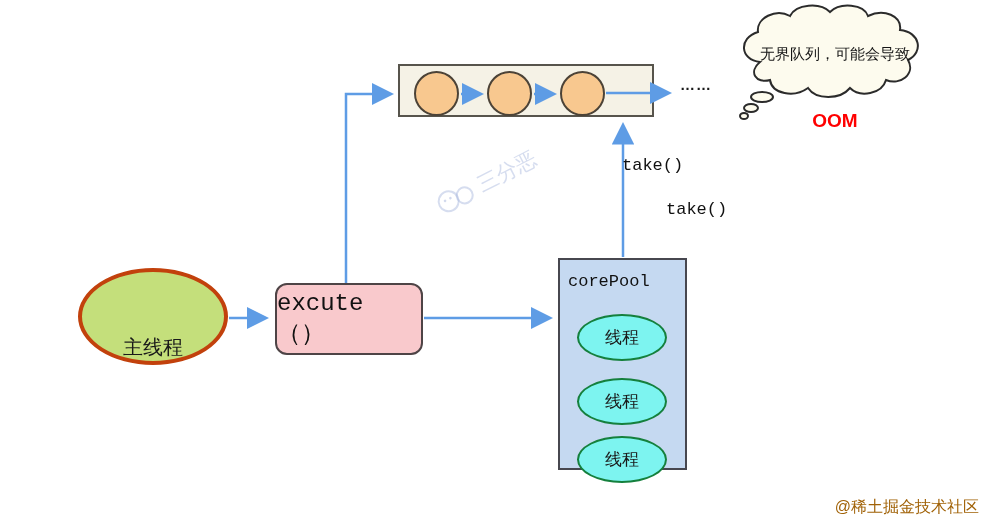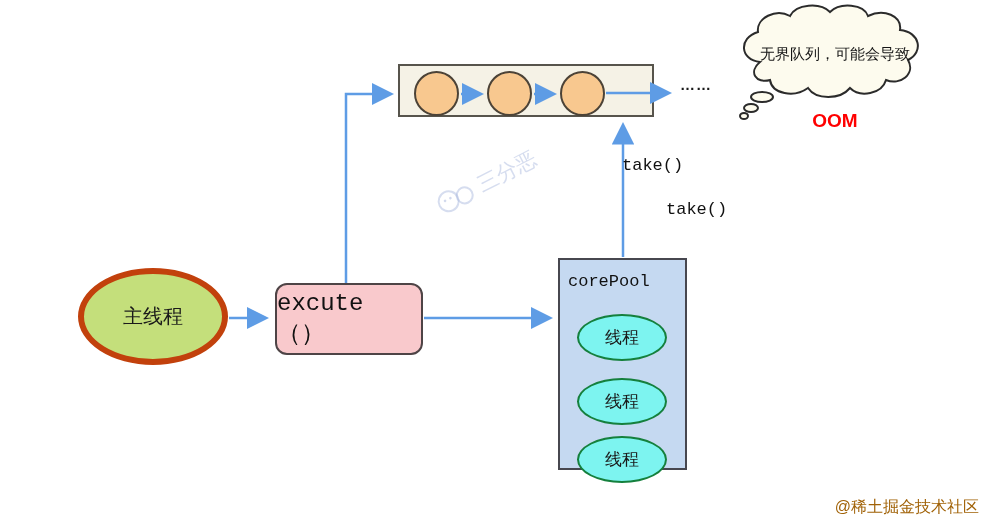--- a/index.html
+++ b/index.html
@@ -27,22 +27,22 @@
   #cloud-oom{left:740px;top:63px;width:190px;text-align:center;font-weight:bold;
     font-size:19px;color:#ff0000;font-family:"Liberation Sans",sans-serif;margin-top:47px;}
 
   
   .mono{font-family:"Liberation Mono",monospace;color:#111;}
   #poll-label{left:622px;top:156px;font-size:17px;}
   #take-label{left:622px;top:200px;font-size:17px;padding-left:44px;}
 
   
   #main-thread{left:78px;top:268px;width:150px;height:97px;border-radius:50%;
-    background:#c4df7b;border:6px solid #c2410c;box-sizing:border-box;
-    display:flex;align-items:center;justify-content:center;font-size:20px;}
+    background:#c4df7b;border:4px solid #c2410c;box-sizing:border-box;
+    display:flex;align-items:flex-end;justify-content:center;font-size:20px;}
 
   
   #execute-box{left:275px;top:283px;width:148px;height:72px;border-radius:12px;
     background:#f9c9cc;border:2px solid #4e4446;box-sizing:border-box;
     display:flex;align-items:center;justify-content:center;font-size:24px;}
 
   
   #core-pool{left:558px;top:258px;width:129px;height:212px;background:#c5d9f1;
     border:2px solid #47474f;box-sizing:border-box;}
   #core-pool-title{position:absolute;left:8px;top:12px;font-size:17px;}

